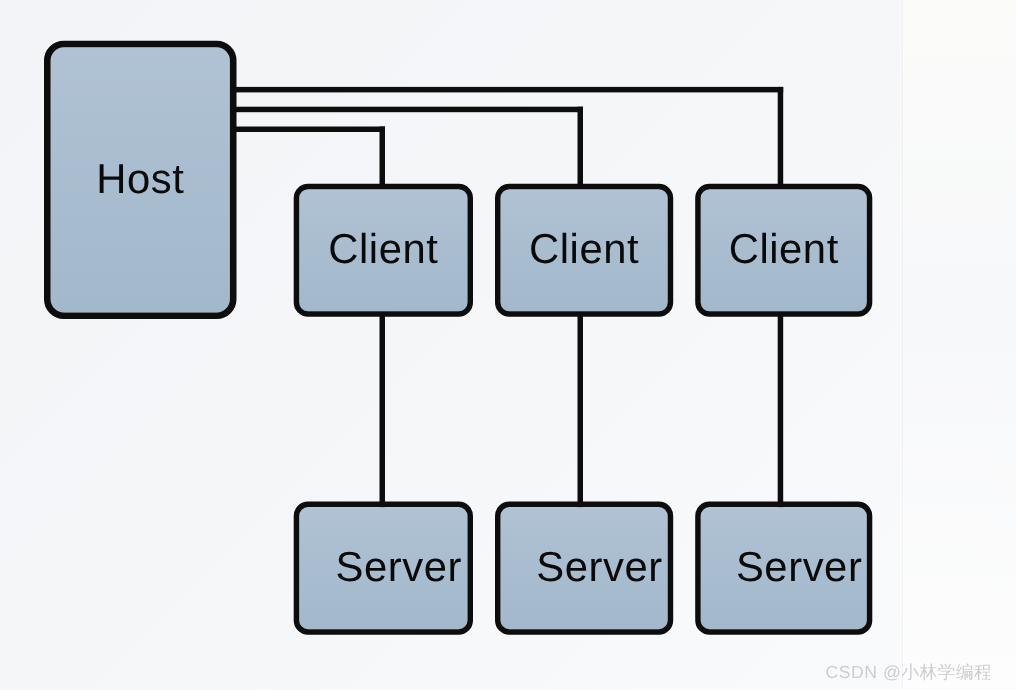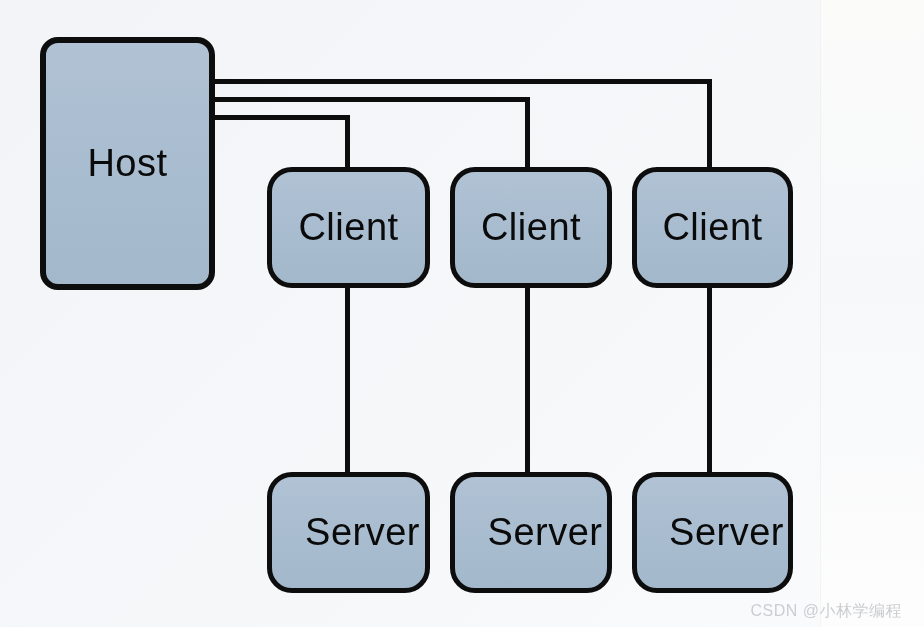--- a/index.html
+++ b/index.html
@@ -20,42 +20,42 @@
     left:820px; top:0;
     width:104px; height:627px;
     background:linear-gradient(180deg,#fbfbfa 0%,#f7f8fa 45%,#fdfdfd 100%);
     border-left:1px solid rgba(0,0,0,0.035);
   }
   .node{
     position:absolute;
     box-sizing:border-box;
     background:linear-gradient(180deg,#b0c2d4 0%,#a8bccf 60%,#a4b8cb 100%);
     border:5px solid #0d0d0d;
-    border-radius:25px;
+    border-radius:13px;
     display:flex;
     align-items:center;
     justify-content:center;
     color:#0a0a0a;
     font-size:38px;
     letter-spacing:0.5px;
   }
   .node.host{
     left:40px; top:37px;
     width:175px; height:253px;
     border-width:6px;
     border-radius:18px;
   }
   .node.client, .node.server{
     height:121px;
   }
   .node.c1, .node.s1{ left:267px; width:163px; }
   .node.c2, .node.s2{ left:450px; width:162px; }
   .node.c3, .node.s3{ left:632px; width:161px; }
   .node.client{ top:167px; }
-  .node.server{ top:472px;padding-left:28px; }
+  .node.server{ top:456px;padding-left:28px; }
 
   .edge{
     position:absolute;
     background:#0d0d0d;
   }
   .edge.h{ height:5px; }
   .edge.v{ width:5px; }
 
   
   .e1h{ left:210px; top:79px;  width:502px; }

